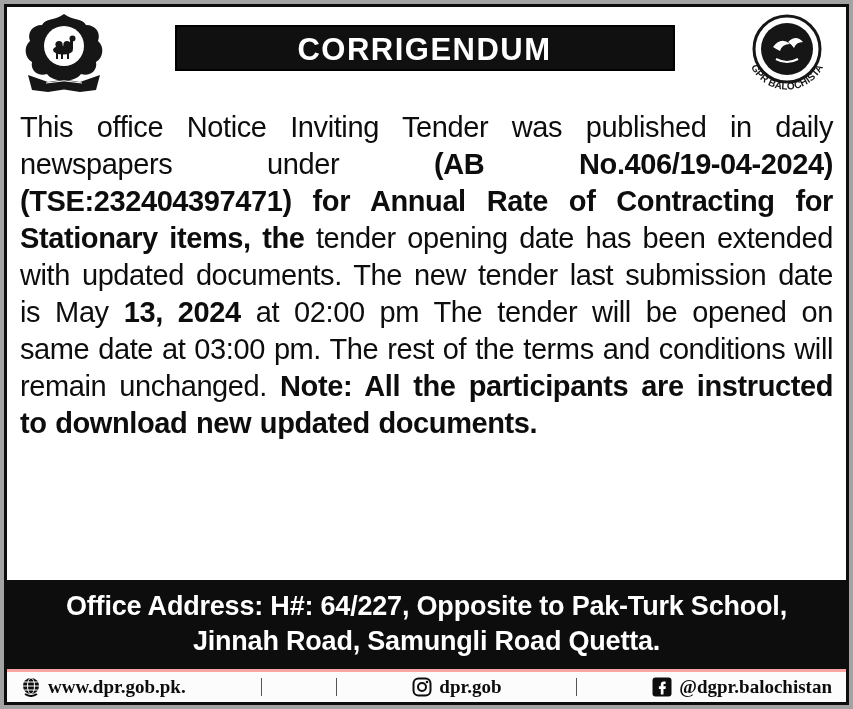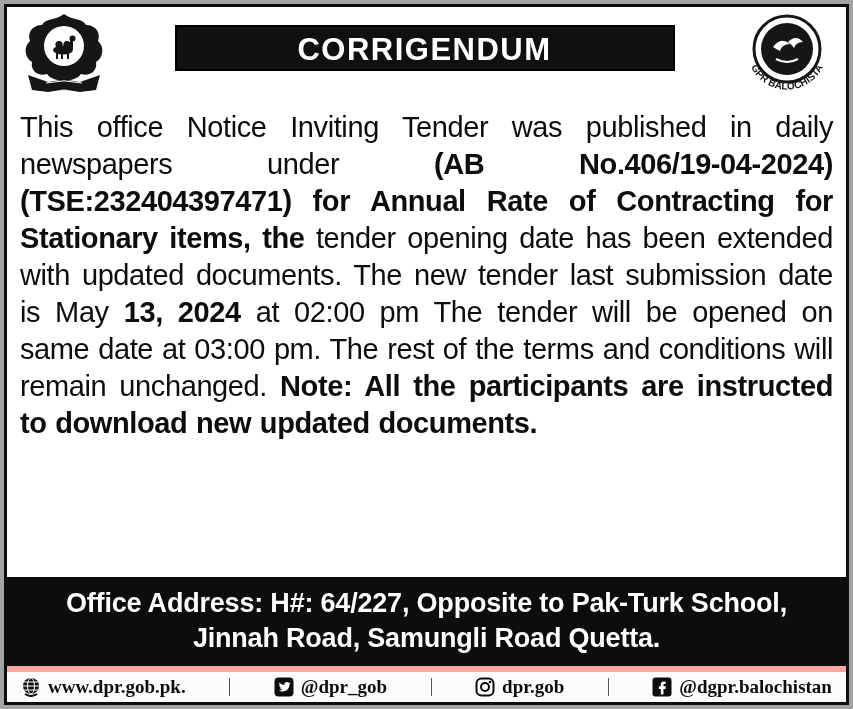--- a/index.html
+++ b/index.html
@@ -96,21 +96,21 @@
   .sig-block .line {
     font-size: 27px;
     line-height: 35px;
     letter-spacing: -0.2px;
   }
 
   
   .contact-bar {
     flex: 0 0 30px;
     background: #fcfcfc;
-    border-top: 6px solid #fca5a5;
+    border-top: 3px solid #fca5a5;
     display: flex;
     align-items: center;
     justify-content: space-between;
     padding: 0 14px;
     font-family: "Liberation Serif", serif;
     font-weight: bold;
     font-size: 19px;
   }
   .contact-item {
     display: flex;
@@ -192,29 +192,20 @@
             <line x1="3.2" y1="5" x2="16.8" y2="5" stroke="#ffffff" stroke-width="1"></line>
             <line x1="3.2" y1="13" x2="16.8" y2="13" stroke="#ffffff" stroke-width="1"></line>
             <path d="M4 17 q6 4 12 0" stroke="#0d0d0d" stroke-width="2" fill="none"></path>
           </svg>
         </span>
         <span>www.dpr.gob.pk.</span>
       </div>
 
       <span class="vdiv"></span>
 
-      <div class="contact-item">
-        <span class="icon-box">
-          <svg width="20" height="20" viewBox="0 0 20 20">
-            <rect x="0.5" y="0.5" width="19" height="19" rx="4" fill="#0d0d0d"></rect>
-            <path d="M16.4 6.1c-.4.2-.9.3-1.3.4.5-.3.8-.8 1-1.3-.5.3-1 .5-1.5.6-.4-.5-1.1-.8-1.8-.8-1.3 0-2.4 1.1-2.4 2.4 0 .2 0 .4.1.5-2-.1-3.8-1.1-5-2.5-.2.4-.3.8-.3 1.2 0 .8.4 1.6 1.1 2-.4 0-.8-.1-1.1-.3 0 1.2.8 2.1 1.9 2.4-.2.1-.4.1-.6.1-.2 0-.3 0-.5-.1.3 1 1.2 1.7 2.3 1.7-.8.6-1.9 1-3 1h-.6c1.1.7 2.4 1.1 3.8 1.1 4.5 0 7-3.8 7-7v-.3c.4-.3.8-.7 1.1-1.2z" fill="#ffffff"></path>
-          </svg>
-        </span>
-        <span>@dpr_gob</span>
-      </div>
 
       <span class="vdiv"></span>
 
       <div class="contact-item">
         <span class="icon-box">
           <svg width="20" height="20" viewBox="0 0 20 20">
             <rect x="1.5" y="1.5" width="17" height="17" rx="5" fill="none" stroke="#0d0d0d" stroke-width="2"></rect>
             <circle cx="10" cy="10" r="4" fill="none" stroke="#0d0d0d" stroke-width="2"></circle>
             <circle cx="15" cy="5" r="1.3" fill="#0d0d0d"></circle>
           </svg>

